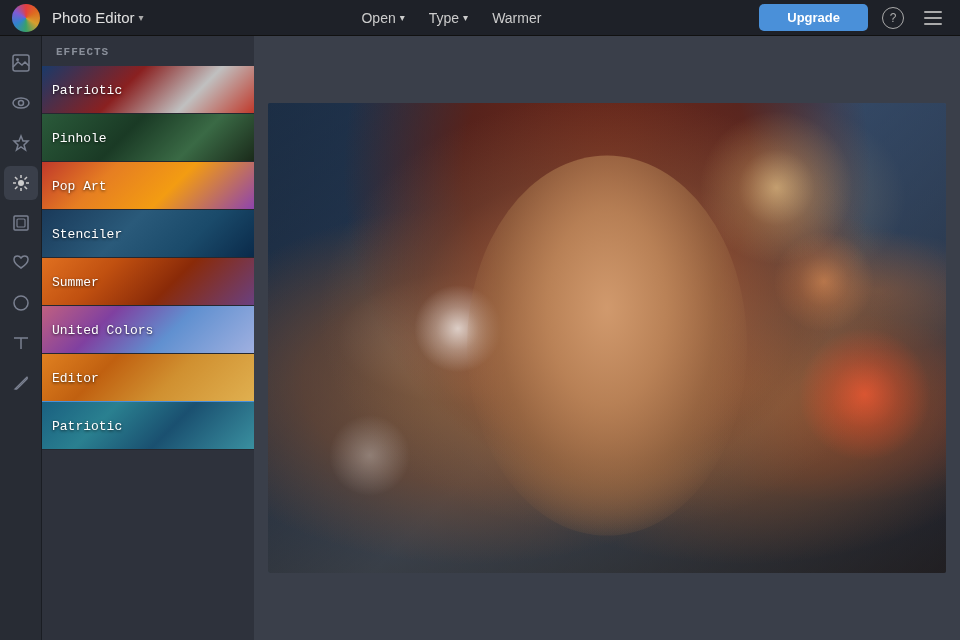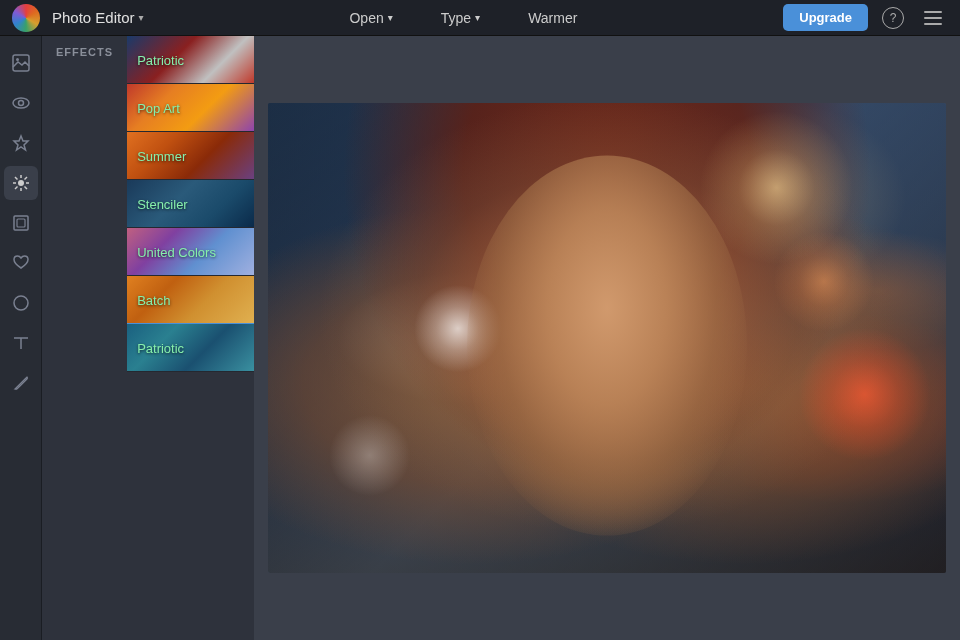--- a/index.html
+++ b/index.html
@@ -30,21 +30,21 @@
       align-items: center;
       gap: 4px;
       cursor: pointer;
     }
     .header-app-name .chevron { font-size: 10px; color: #aaa; }
     .header-center {
       flex: 1;
       display: flex;
       align-items: flex-end;
       justify-content: center;
-      gap: 24px;
+      gap: 0;
     }
     .header-btn {
       background: transparent;
       border: none;
       color: #ccc;
       font-size: 14px;
       padding: 6px 12px;
       cursor: pointer;
       border-radius: 4px;
       display: flex;
@@ -54,21 +54,21 @@
     .header-btn .chevron { font-size: 10px; }
     .header-right {
       display: flex;
       align-items: center;
       gap: 8px;
     }
     .upgrade-btn {
       background: #4a90d9;
       color: white;
       border: none;
-      padding: 6px 16px;
+      padding: 6px 28px;
       border-radius: 5px;
       font-size: 13px;
       font-weight: 600;
       cursor: pointer;
     }
     .icon-btn {
       background: transparent;
       border: none;
       color: #aaa;
       font-size: 18px;
@@ -110,23 +110,24 @@
       align-items: center;
       justify-content: center;
     }
     .icon-sidebar-btn.active { color: #fff; background: #3a3f4a; }
 
     
     .effects-panel {
       width: 212px;
       background: #2e323c;
       display: flex;
-      flex-direction: row;
+      flex-direction: column;
       overflow: hidden;
       flex-shrink: 0;
+      font-family: Liberation Mono, monospace;
     }
     .effects-header {
       padding: 10px 14px 8px;
       color: #8a8f9a;
       font-size: 11px;
       font-weight: 700;
       letter-spacing: 1px;
       text-transform: uppercase;
     }
     .effects-list {
@@ -150,21 +151,21 @@
       position: absolute;
       inset: 0;
       background-size: cover;
       background-position: center;
     }
     .effect-label {
       position: absolute;
       left: 10px;
       top: 50%;
       transform: translateY(-50%);
-      color: #86efac;
+      color: #ffffff;
       font-size: 13px;
       font-weight: 500;
       text-shadow: 0 1px 3px rgba(0,0,0,0.7);
       z-index: 1;
     }
 
     
     .canvas-area {
       flex: 1;
       background: #3a3f4a;
@@ -332,38 +333,42 @@
   </div>
 
   <div class="effects-panel">
     <div class="effects-header">EFFECTS</div>
     <div class="effects-list" id="effects-list">
     <div class="effect-item">
           <div class="effect-bg" style="background: linear-gradient(135deg, rgb(26, 58, 106) 0%, rgb(138, 32, 32) 40%, rgb(192, 192, 192) 70%, rgb(192, 57, 43) 100%);"></div>
           <span class="effect-label">Patriotic</span>
         </div>
         <div class="effect-item">
+          <div class="effect-bg" style="background: linear-gradient(135deg, rgb(42, 90, 58) 0%, rgb(26, 58, 37) 40%, rgb(58, 106, 69) 70%, rgb(26, 42, 26) 100%);"></div>
+          <span class="effect-label">Pinhole</span>
+        </div>
+        <div class="effect-item">
           <div class="effect-bg" style="background: linear-gradient(135deg, rgb(192, 57, 43) 0%, rgb(230, 126, 34) 30%, rgb(243, 156, 18) 60%, rgb(142, 68, 173) 100%);"></div>
           <span class="effect-label">Pop Art</span>
         </div>
         <div class="effect-item">
+          <div class="effect-bg" style="background: linear-gradient(135deg, rgb(26, 58, 90) 0%, rgb(42, 90, 122) 40%, rgb(26, 74, 106) 70%, rgb(10, 42, 74) 100%);"></div>
+          <span class="effect-label">Stenciler</span>
+        </div>
+        <div class="effect-item">
           <div class="effect-bg" style="background: linear-gradient(135deg, rgb(224, 112, 32) 0%, rgb(192, 80, 16) 30%, rgb(138, 42, 8) 60%, rgb(106, 64, 128) 100%);"></div>
           <span class="effect-label">Summer</span>
         </div>
         <div class="effect-item">
-          <div class="effect-bg" style="background: linear-gradient(135deg, rgb(26, 58, 90) 0%, rgb(42, 90, 122) 40%, rgb(26, 74, 106) 70%, rgb(10, 42, 74) 100%);"></div>
-          <span class="effect-label">Stenciler</span>
-        </div>
-        <div class="effect-item">
           <div class="effect-bg" style="background: linear-gradient(135deg, rgb(192, 96, 128) 0%, rgb(128, 64, 160) 30%, rgb(96, 144, 208) 60%, rgb(160, 176, 224) 100%);"></div>
           <span class="effect-label">United Colors</span>
         </div>
         <div class="effect-item active">
           <div class="effect-bg" style="background: linear-gradient(135deg, rgb(224, 128, 32) 0%, rgb(192, 96, 16) 30%, rgb(208, 144, 48) 60%, rgb(224, 176, 80) 100%);"></div>
-          <span class="effect-label">Batch</span>
+          <span class="effect-label">Editor</span>
         </div>
         <div class="effect-item">
           <div class="effect-bg" style="background: linear-gradient(135deg, rgb(26, 96, 128) 0%, rgb(42, 128, 144) 30%, rgb(26, 80, 112) 60%, rgb(58, 144, 160) 100%);"></div>
           <span class="effect-label">Patriotic</span>
         </div>
       </div>
   </div>
 
   <div class="canvas-area">
     <div class="photo-canvas">

